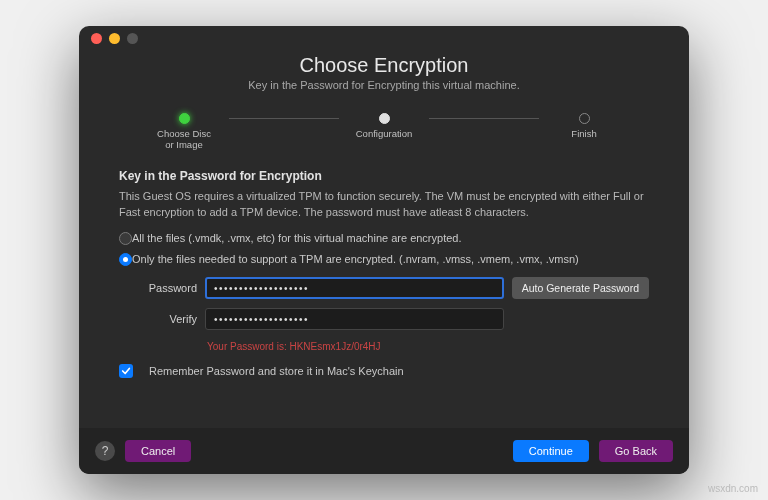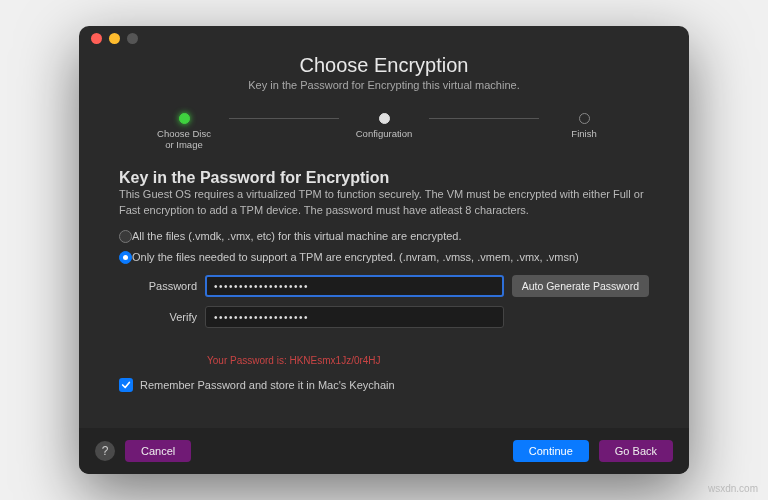--- a/index.html
+++ b/index.html
@@ -46,21 +46,21 @@
   .step { display:flex; flex-direction:column; align-items:center; flex:0 0 auto; width: 90px; text-align:center; }
   .step-dot {
     width: 11px; height: 11px; border-radius: 50%;
     border: 1px solid #888; background: #2a2a2a; margin-bottom: 4px;
   }
   .step-dot.active { background: #3fd23f; border-color:#3fd23f; box-shadow:0 0 6px #3fd23f; }
   .step-dot.current { background: #e0e0e0; border-color:#e0e0e0; }
   .step-line { height:1px; background:#555; flex:1; margin-top:5px; }
   .step-label { color:#c0c0c0; font-size:9.5px; line-height:1.2; }
   .content { flex:1; padding: 8px 40px 0 40px; color:#c9c9c9; font-size:11px; }
-  .section-head { color:#e2e2e2; font-size:16px; font-weight:600; margin-bottom:0; }
+  .section-head { color:#e2e2e2; font-size:12px; font-weight:600; margin-bottom:6px; }
   .desc { color:#b8b8b8; line-height:1.45; margin-bottom:10px; }
   .radio-row { display:flex; align-items:flex-start; gap:0; margin-bottom:6px; line-height:1.4; }
   .radio {
     width:13px; height:13px; border-radius:50%; flex-shrink:0;
     border:1px solid #777; background:#3a3a3a; margin-top:1px;
     display:flex; align-items:center; justify-content:center;
   }
   .radio.selected { background:#0a7aff; border-color:#0a7aff; }
   .radio.selected::after { content:""; width:5px; height:5px; background:#fff; border-radius:50%; }
   .form-grid { display:grid; grid-template-columns: 78px 1fr auto; gap:9px 8px; align-items:center; margin-top:10px; }
@@ -68,23 +68,23 @@
   .pwfield {
     background:#1c1c1c; border:1px solid #444; height:22px; border-radius:3px;
     padding:0 8px; color:#ddd; font-size:10px; letter-spacing:1.5px;
     display:flex; align-items:center;
   }
   .pwfield.focus { border:2px solid #2e6fd8; padding:0 7px; }
   .btn-small {
     background:#555; border:none; color:#eee; font-size:10.5px;
     height:22px; padding:0 10px; border-radius:4px; cursor:pointer;
   }
-  .pwtext-row { grid-column: 2 / 4; margin-top: 16px; }
+  .pwtext-row { grid-column: 2 / 4; }
   .pwshow { color:#c94444; font-size:10px; margin-top:2px; padding-left:2px; }
-  .check-row { display:flex; align-items:center; gap:7px; margin-top:12px; margin-left:0px; }
+  .check-row { display:flex; align-items:center; gap:16px; margin-top:12px; margin-left:0px; }
   .check {
     width:14px; height:14px; border-radius:3px; background:#0a7aff;
     display:flex; align-items:center; justify-content:center; flex-shrink:0;
   }
   .check svg { width:10px; height:10px; }
   .footer {
     display:flex; align-items:center; gap:10px;
     padding:12px 16px; background:#232323;
   }
   .help {

